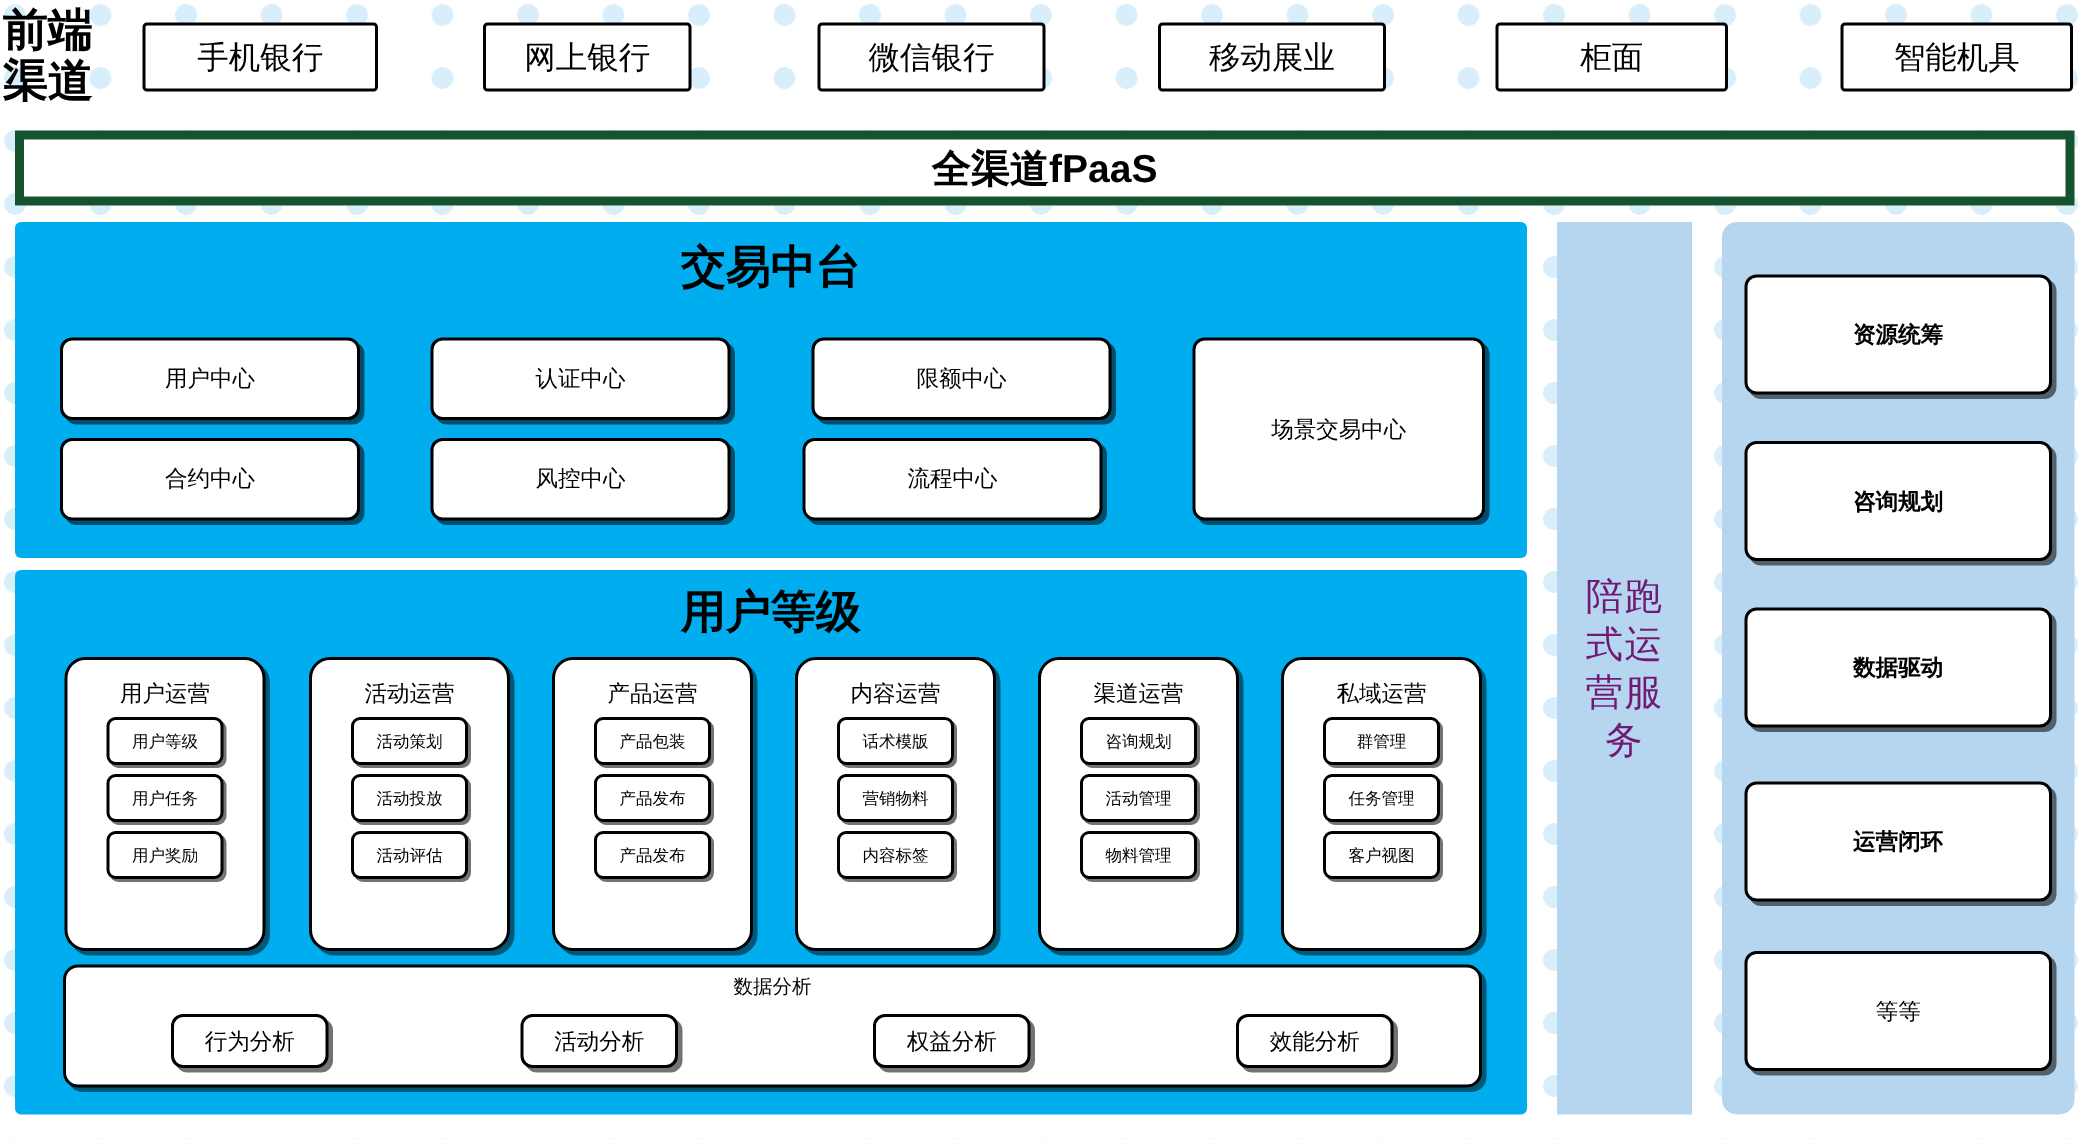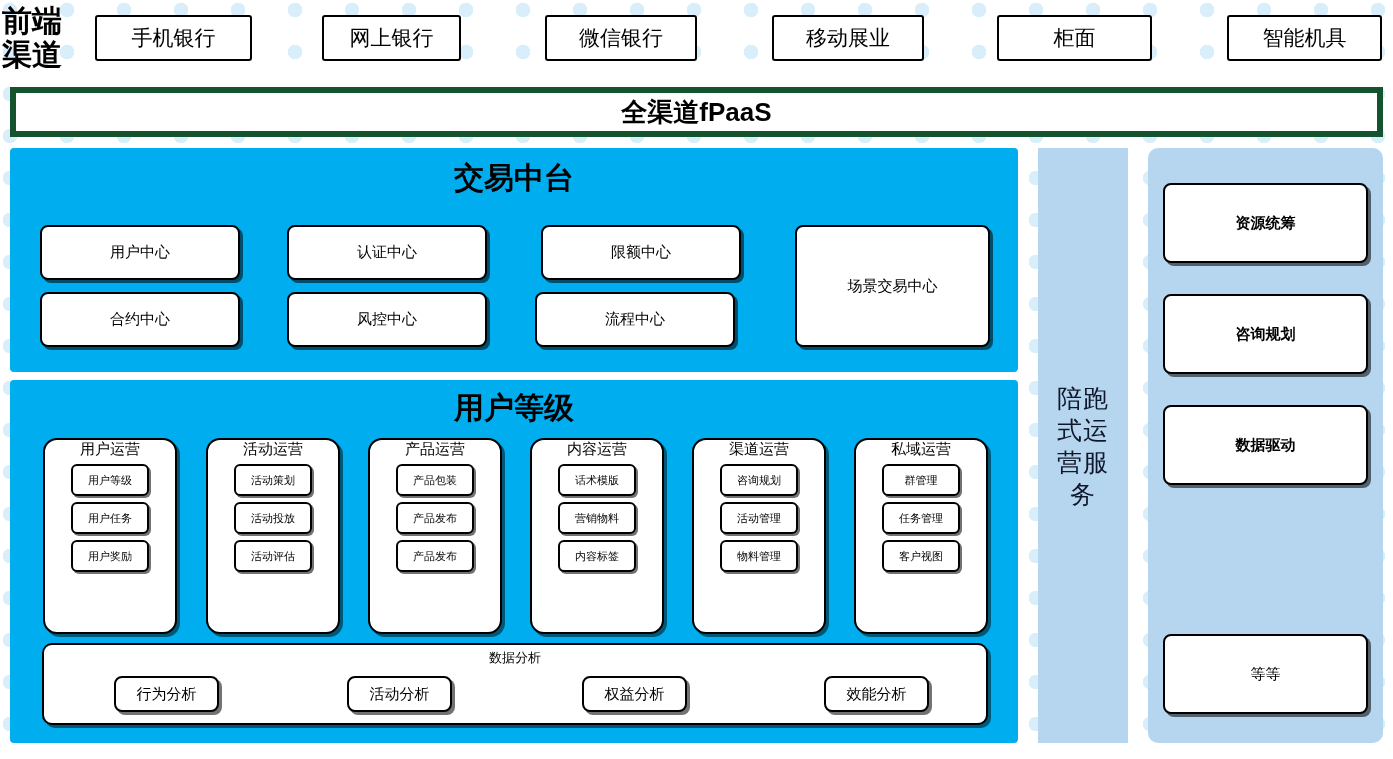--- a/index.html
+++ b/index.html
@@ -71,21 +71,21 @@
     box-sizing:border-box;
   }
   .card.small{font-size:14px;border-radius:6px;box-shadow:2px 2px 0 rgba(0,0,0,0.55);}
 
   
   .opgroup{
     background:#fff;border:2px solid #000;border-radius:14px;
     box-shadow:3px 3px 0 rgba(0,0,0,0.5);
     box-sizing:border-box;
     display:flex;flex-direction:column;align-items:center;
-    padding-top:0;
+    padding-top:14px;
   }
   .opgroup .gtitle{font-size:15px;margin-bottom:6px;line-height:18px;}
   .opgroup .gitem{
     width:78px;height:32px;margin-bottom:6px;
     font-size:11px;
   }
 
   
   .da-box{
     background:#fff;border:2px solid #000;border-radius:10px;
@@ -97,21 +97,21 @@
 
   
   .lightblue{background:#B6D6EF;}
   .service-col{
     left:1038px;top:148px;width:90px;height:595px;
   }
   .service-label{
     position:absolute;left:50%;top:50%;transform:translate(-50%,-50%);
     width:72px;text-align:center;
     font-size:25px;line-height:32px;font-weight:normal;
-    color:#0f172a;letter-spacing:1px;
+    color:#701a75;letter-spacing:1px;
   }
   .right-col{
     left:1148px;top:148px;width:235px;height:595px;
     border-radius:10px;
   }
   .rc-card{
     left:1163px;width:205px;height:80px;
     font-size:15px;font-weight:bold;
   }
   .rc-card.plain{font-weight:normal;}
@@ -238,15 +238,16 @@
       <div>营服</div>
       <div>务</div>
     </div>
   </div>
 
   <div class="abs lightblue right-col"></div>
 
   <div class="abs card rc-card" style="top:183px;">资源统筹</div>
   <div class="abs card rc-card" style="top:294px;">咨询规划</div>
   <div class="abs card rc-card" style="top:405px;">数据驱动</div>
+  <div class="abs card rc-card" style="top:521px;">运营闭环</div>
   <div class="abs card rc-card plain" style="top:634px;">等等</div>
 
 </div>
 
 </body></html>

